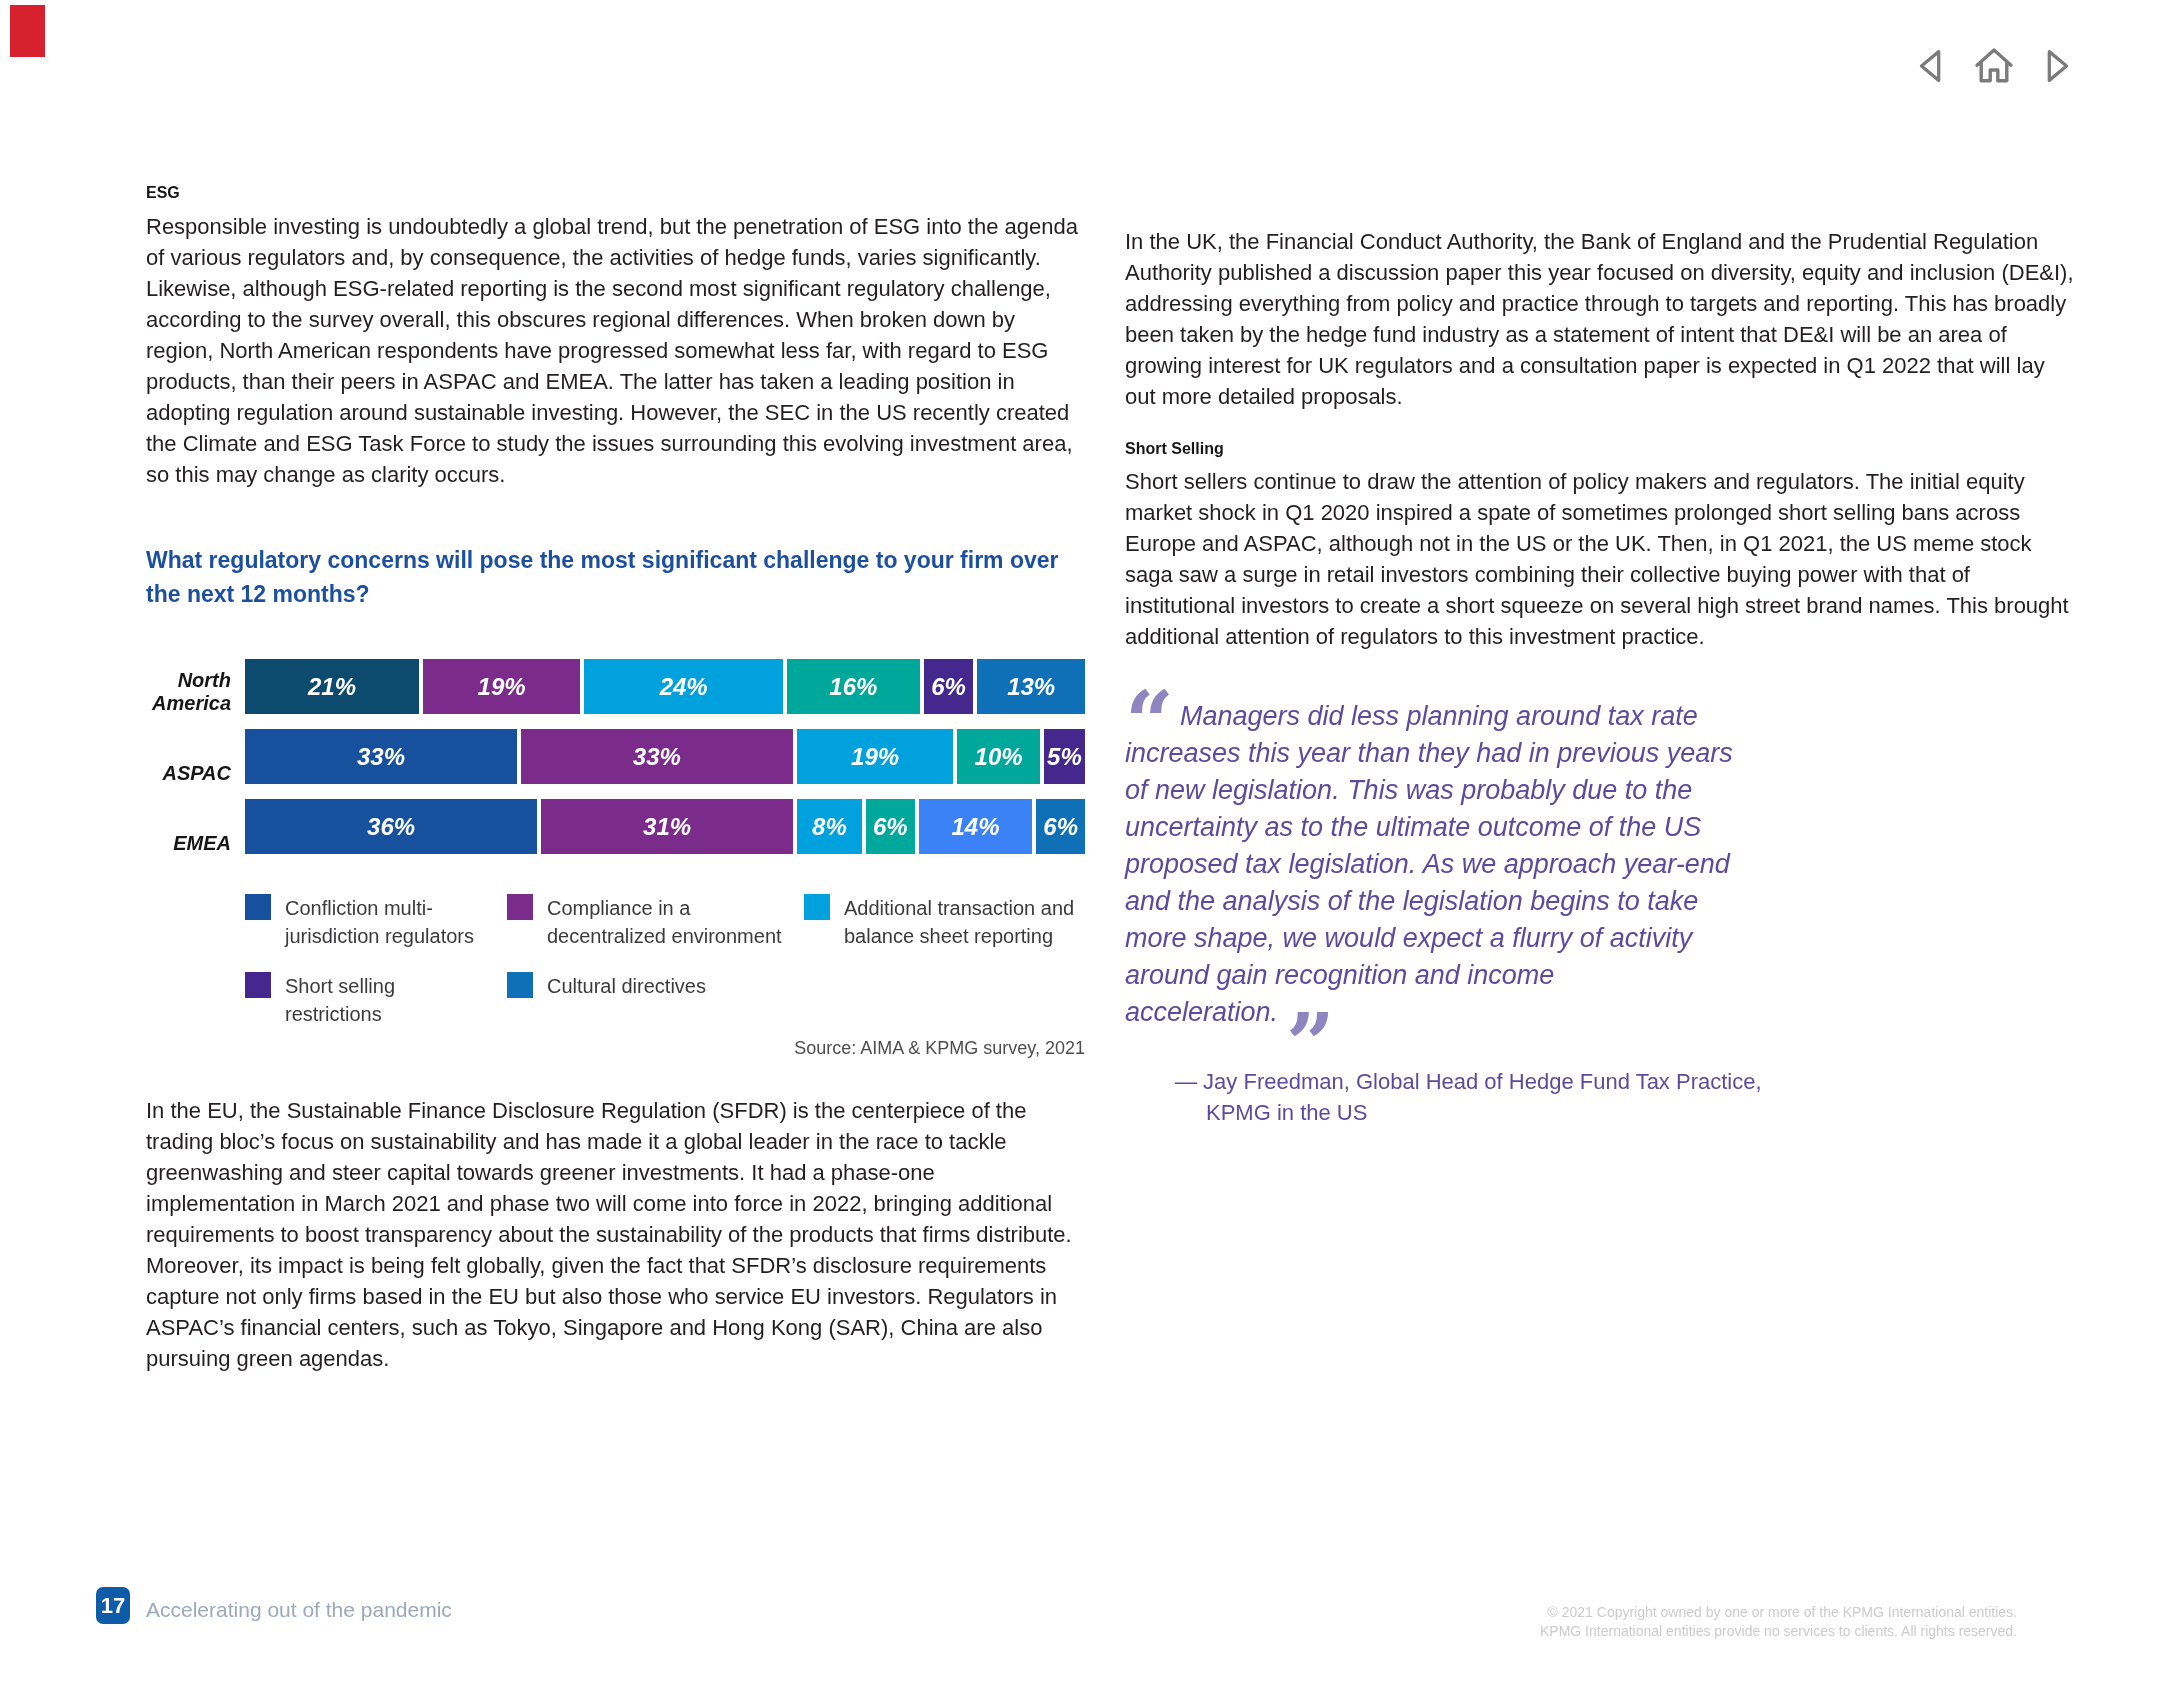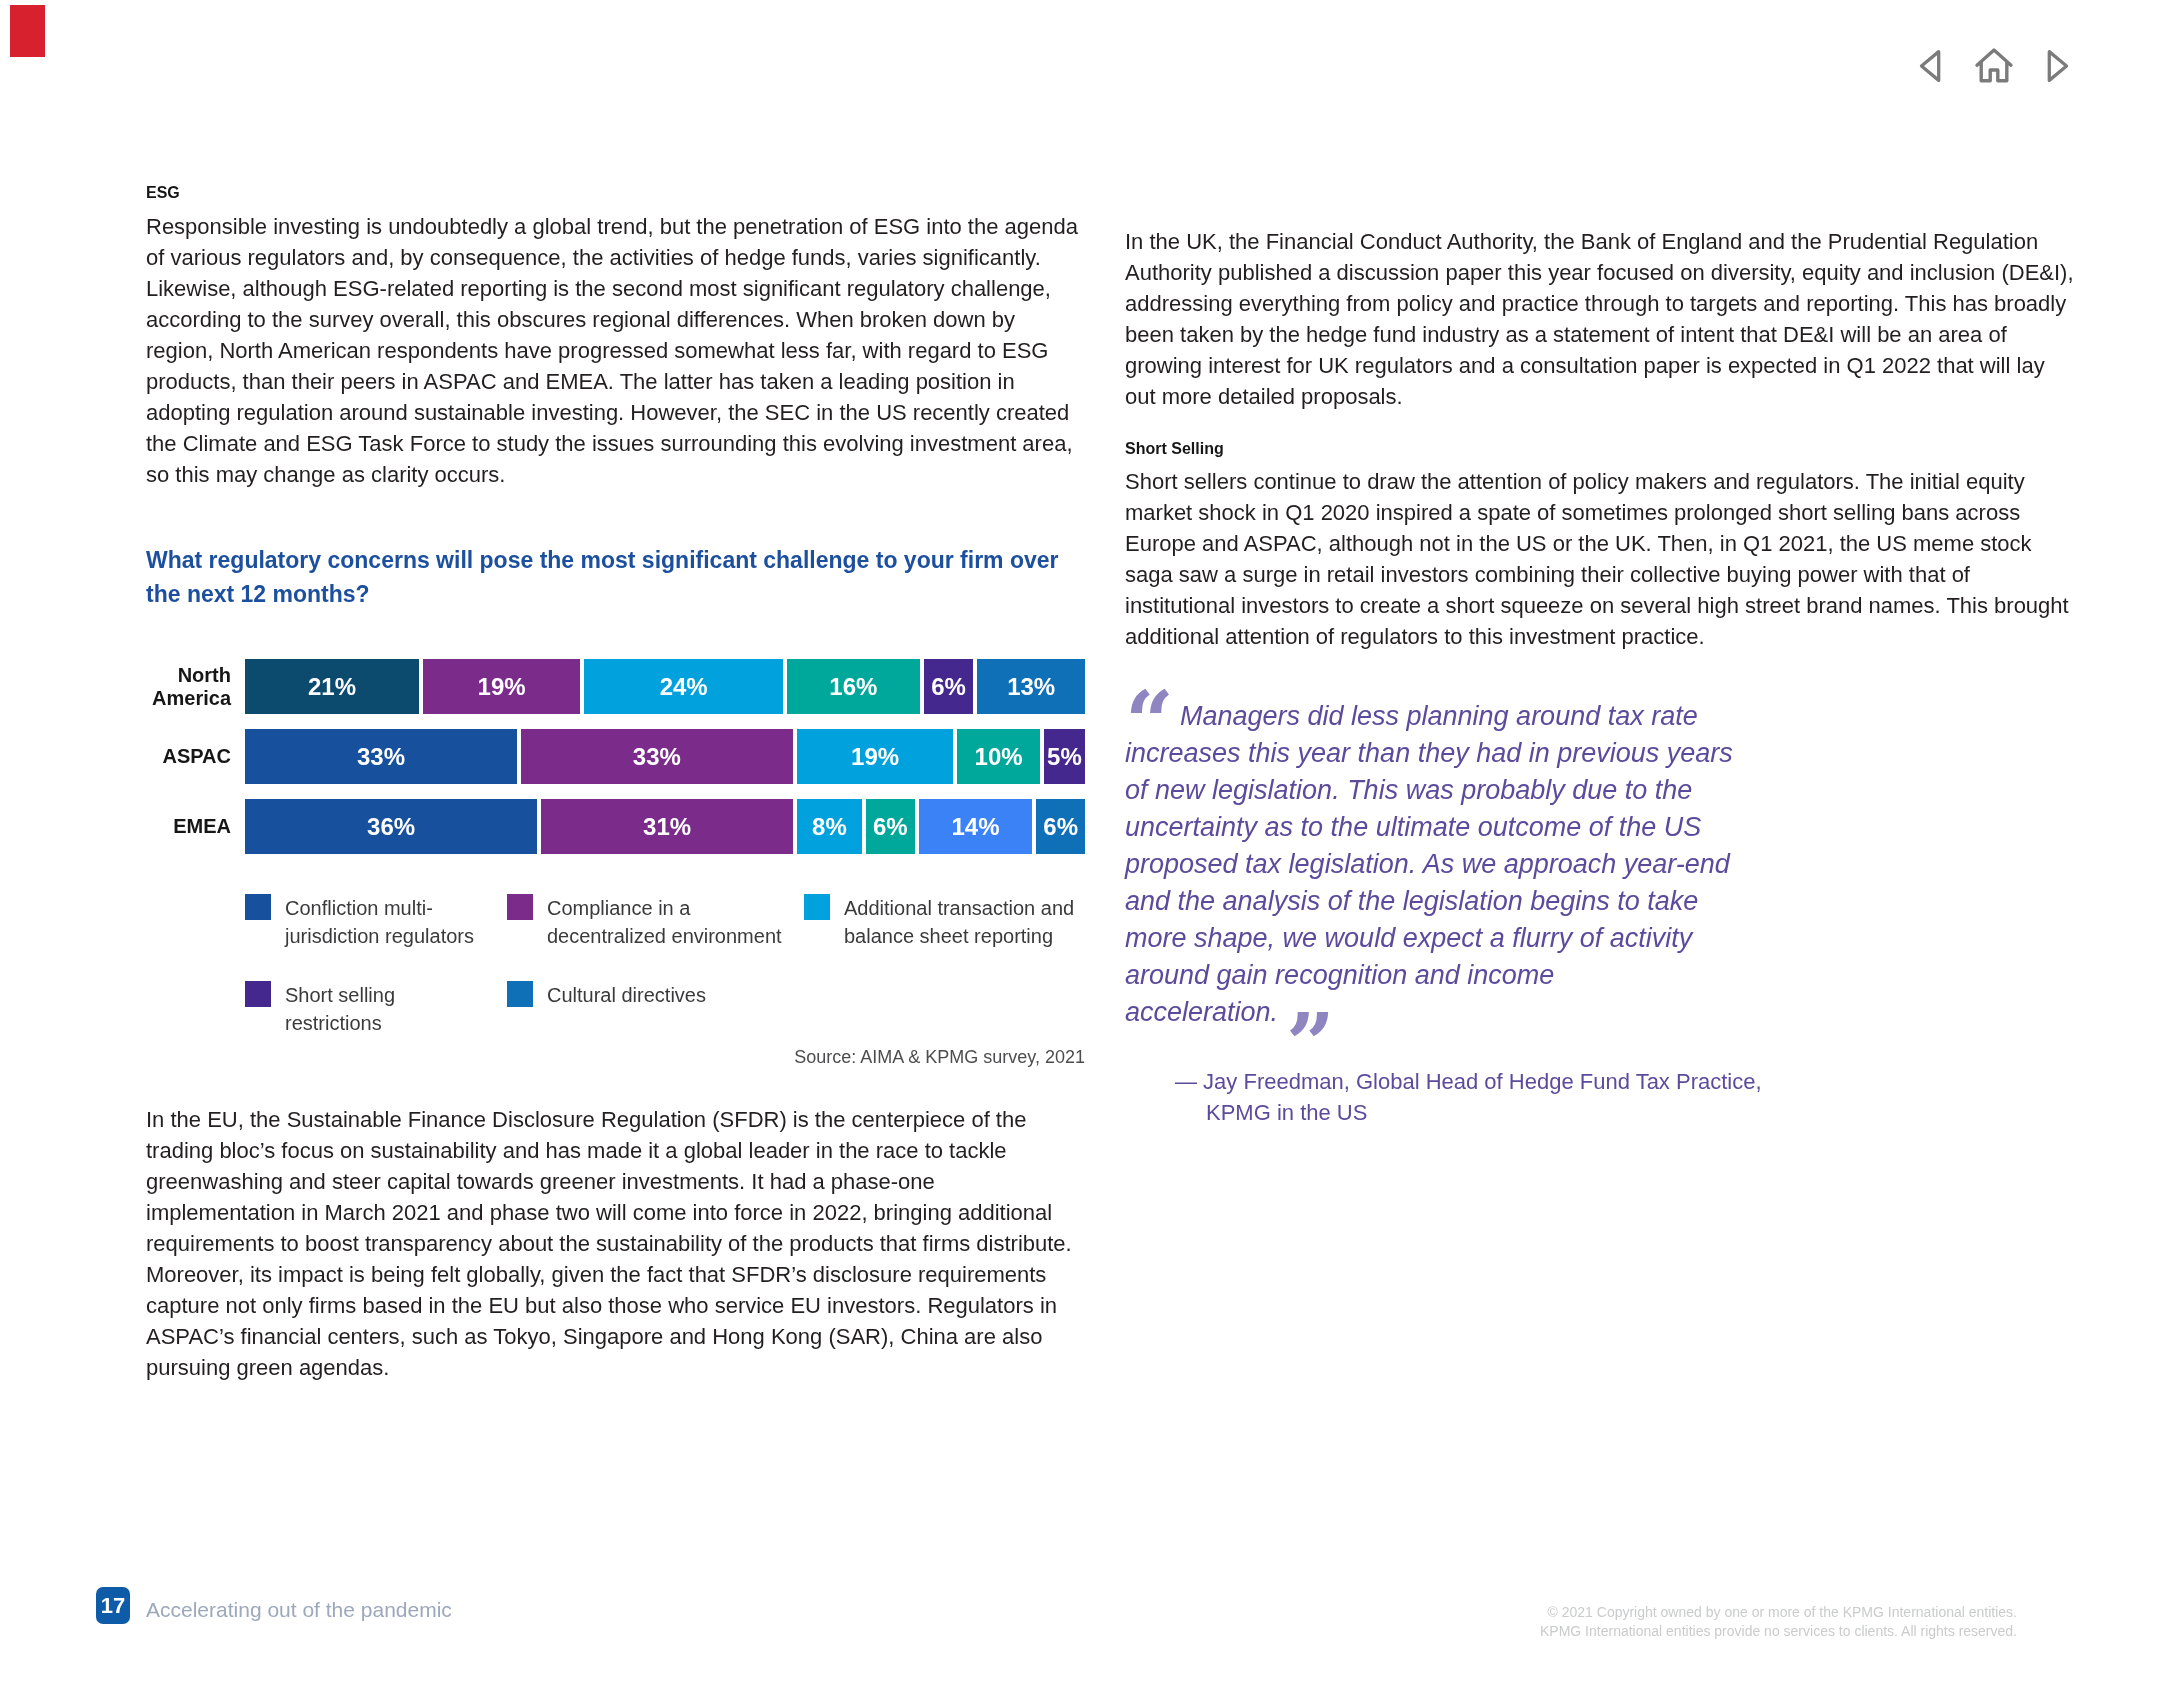--- a/index.html
+++ b/index.html
@@ -13,26 +13,26 @@
   }
   .red-tab{position:absolute;left:10px;top:5px;width:35px;height:52px;background:#d7212e;}
   .nav{position:absolute;top:42px;right:99px;display:flex;gap:15px;align-items:center;}
   .nav svg{display:block;}
   .col-left{position:absolute;left:146px;top:184px;width:939px;}
   .col-right{position:absolute;left:1125px;top:226px;width:954px;}
   .h-black{font-size:16px;font-weight:bold;color:#161616;margin:0 0 9px 0;}
   .body-p{font-size:22px;line-height:31px;margin:0;color:#231f20;}
   .chart-title{font-size:23px;line-height:34px;font-weight:bold;color:#1c4f9e;margin:53px 0 0 0;width:926px;}
   .chart{margin-top:48px;}
-  .bar-row{display:flex;align-items:center;margin-top:15px;}
+  .bar-row{display:flex;align-items:flex-end;margin-top:15px;font-style:italic;}
   .bar-row:first-child{margin-top:0;}
   .bar-label{width:85px;padding-right:14px;text-align:right;font-weight:bold;font-size:20px;line-height:1.12;color:#161616;white-space:pre-line;flex:none;}
   .bar-track{flex:1;display:flex;height:55px;gap:4px;background:#ffffff;}
   .seg{flex-basis:0;display:flex;align-items:center;justify-content:center;color:#ffffff;font-weight:bold;font-size:24px;min-width:0;}
-  .legend{margin:40px 0 0 99px;display:grid;grid-template-columns:262px 297px auto;row-gap:31px;}
+  .legend{margin:40px 0 0 99px;display:grid;grid-template-columns:262px 297px auto;row-gap:22px;}
   .legend-item{display:flex;align-items:flex-start;gap:14px;}
   .swatch{width:26px;height:26px;flex:none;display:inline-block;}
   .legend-text{font-size:20px;line-height:28px;color:#3a3a3c;white-space:pre-line;}
   .source{margin-top:10px;text-align:right;font-size:18px;color:#4d4d4f;}
   .eu-p{margin-top:36px;}
   .h-short{margin:28px 0 8px 0;}
   .quote{margin-top:46px;font-size:27px;line-height:37px;font-style:italic;color:#5c4b9c;width:614px;}
   .q-mark{font-family:"DejaVu Serif", serif;font-style:normal;font-weight:bold;color:#8f86c1;}
   .q-open{font-size:85px;line-height:0;vertical-align:-0.30em;margin-right:12px;letter-spacing:-6px;}
   .q-close{font-size:85px;line-height:0;vertical-align:-0.62em;margin-left:8px;letter-spacing:-6px;}

